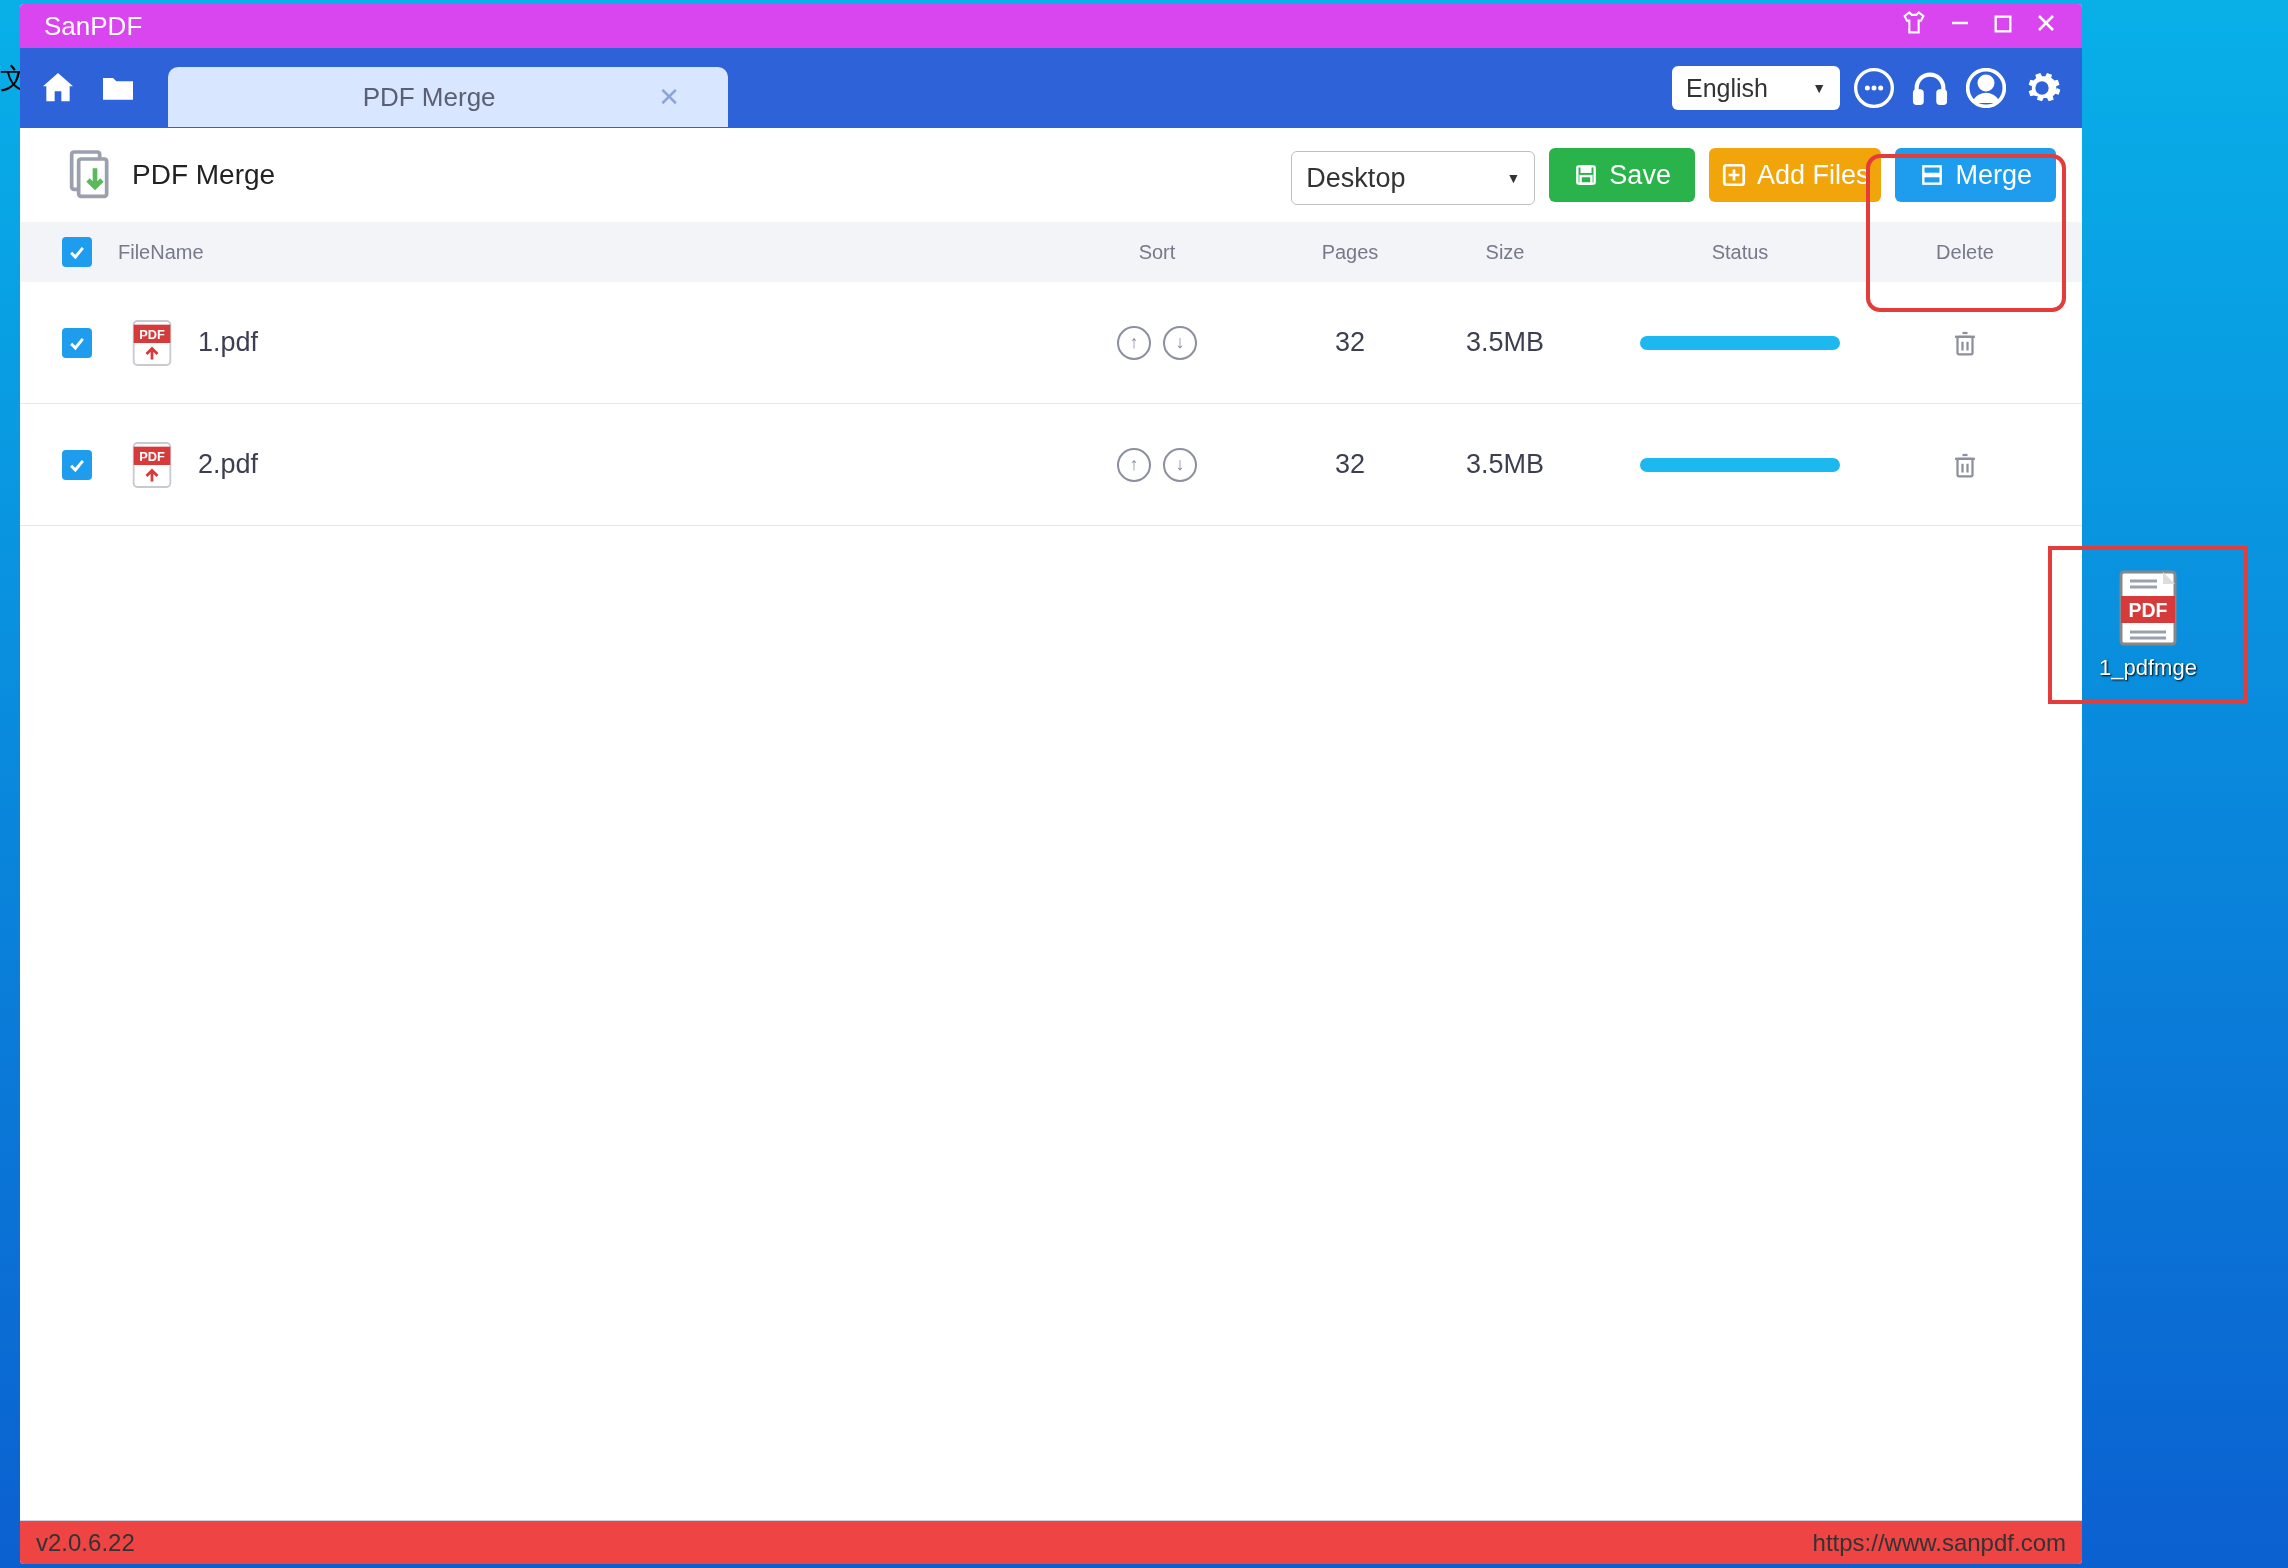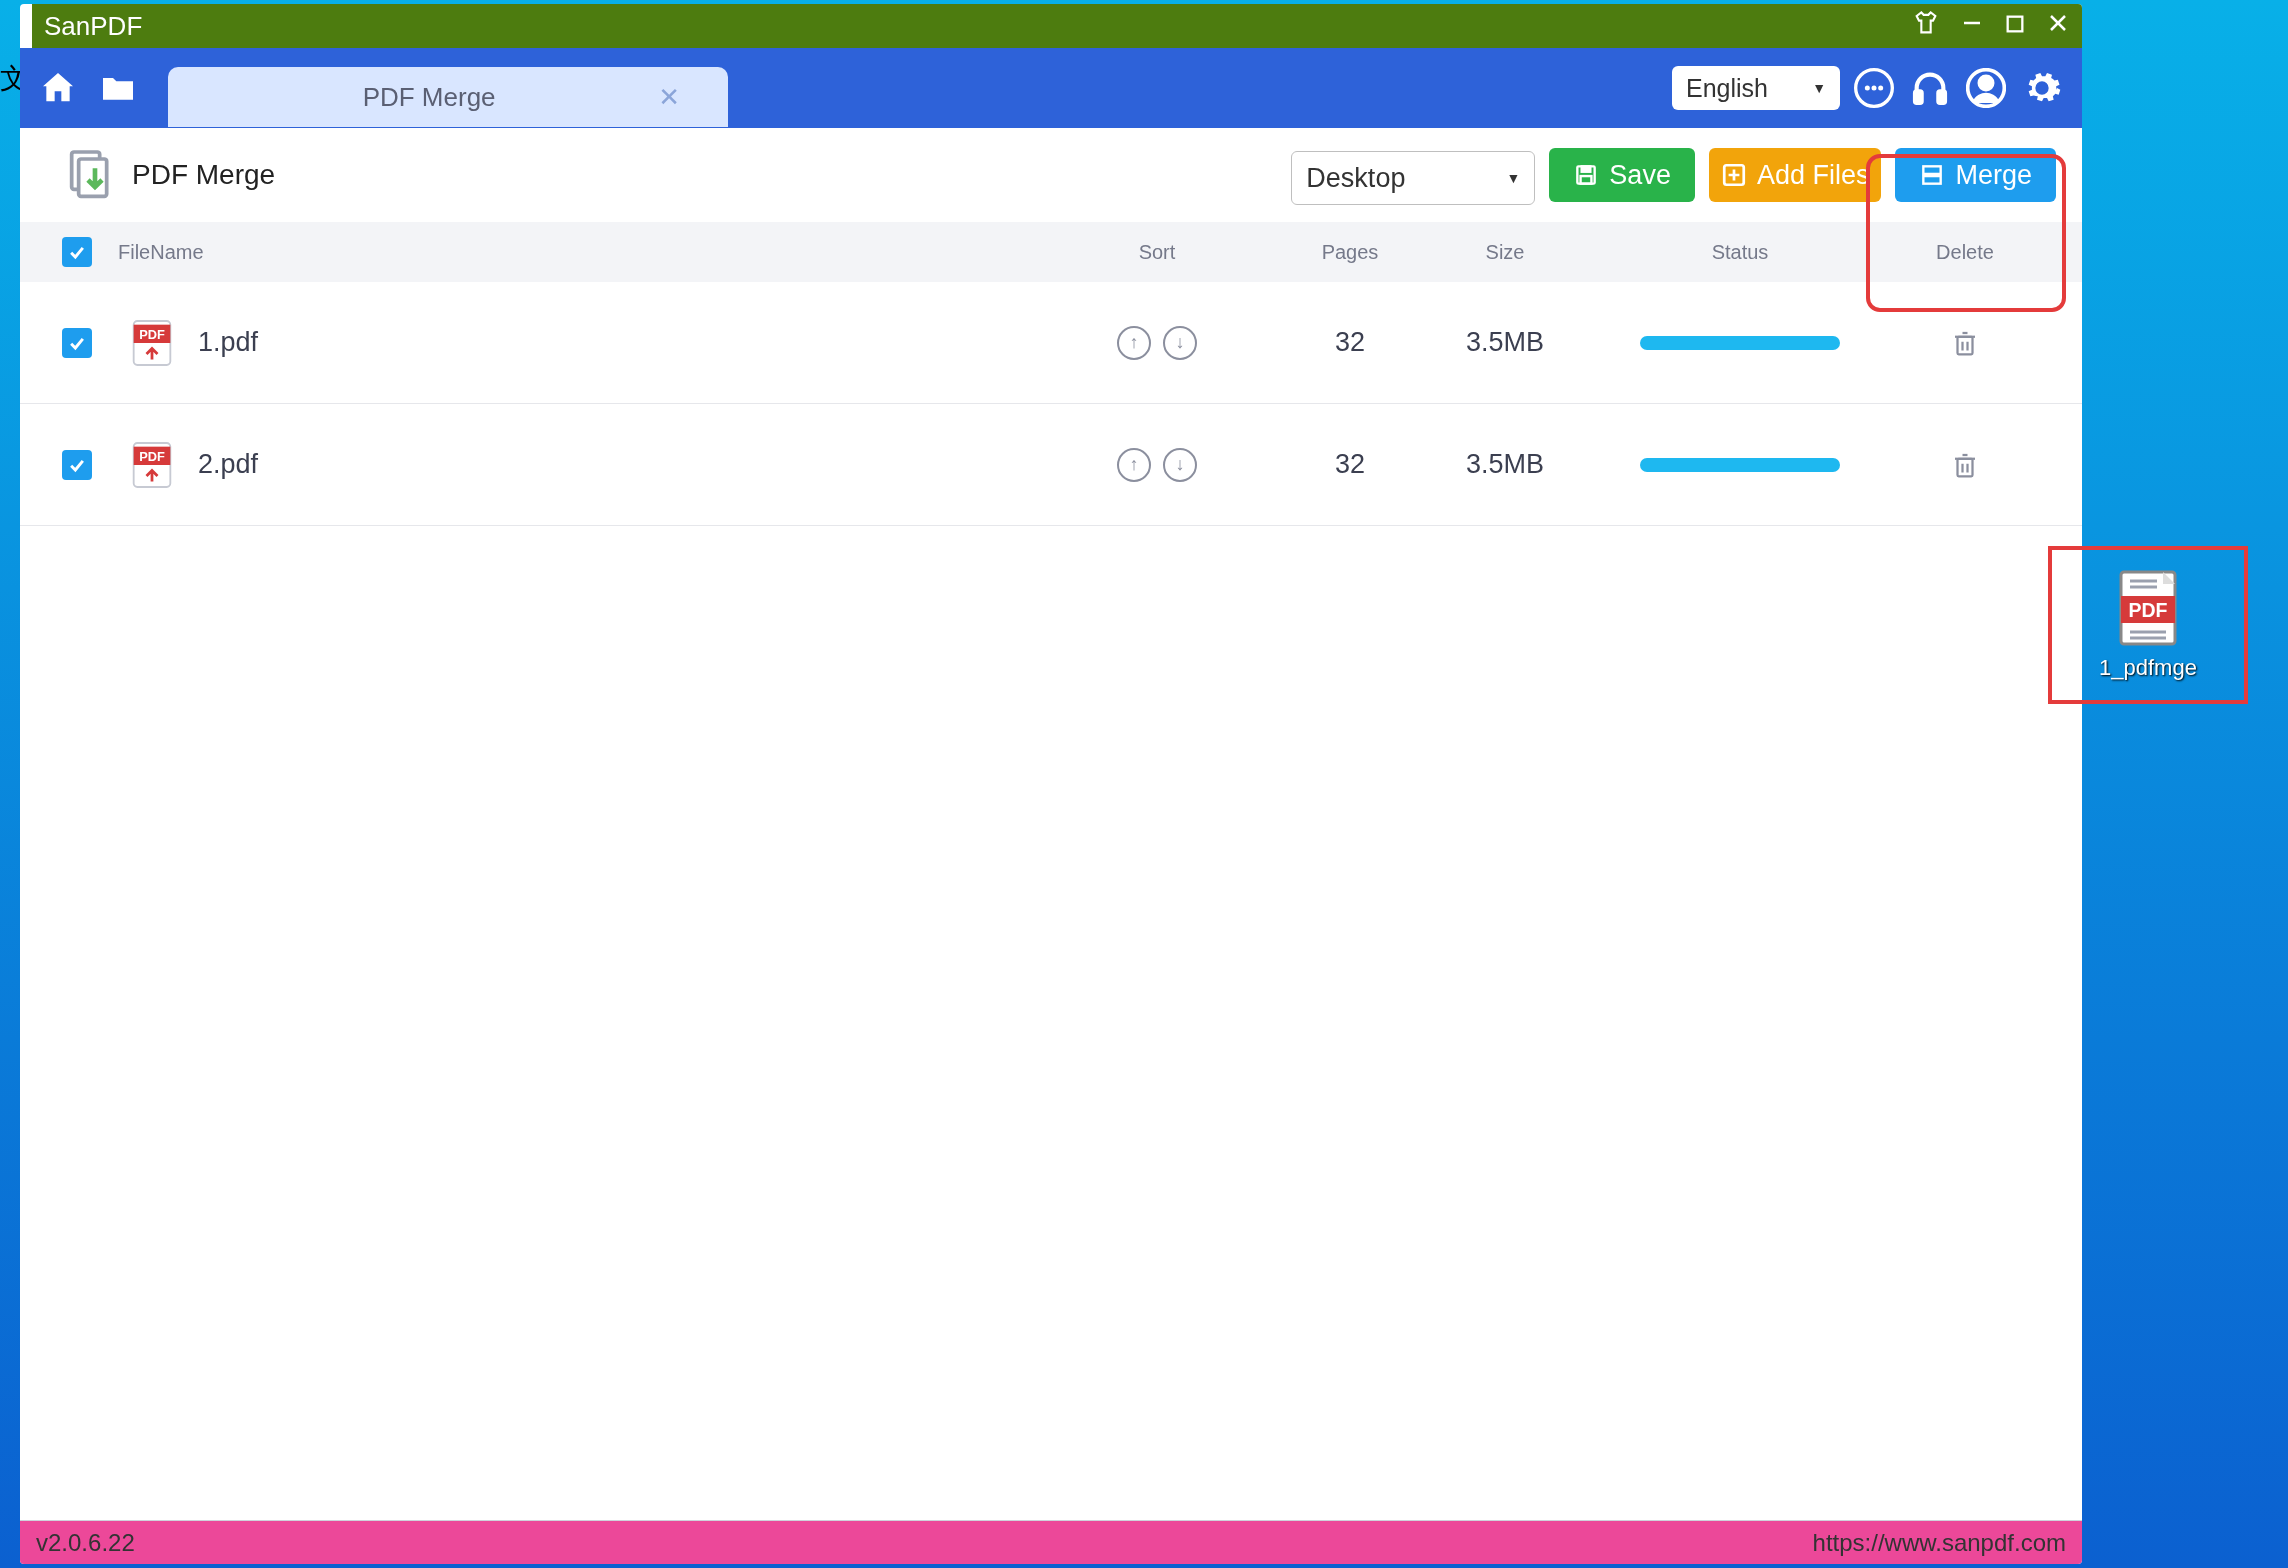--- a/index.html
+++ b/index.html
@@ -1,21 +1,21 @@
 <!DOCTYPE html>
 <html><head>
 <meta charset="utf-8">
 <style>
 * { box-sizing: border-box; margin: 0; padding: 0; font-family: Arial, sans-serif; }
 body { background: #1e90ff; width: 2288px; height: 1568px; position: relative; }
 .desktop { position: absolute; left: 0; top: 0; width: 2288px; height: 1568px; background: linear-gradient(180deg, #08b0e8 0%, #0b60d0 100%); }
 
 .app-window { position: absolute; left: 20px; top: 4px; width: 2062px; height: 1560px; background: #fff; border-radius: 4px; overflow: hidden; }
 
-.titlebar { height: 44px; background: #4d7c0f; display: flex; align-items: center; padding: 0 12px; color: #fff; font-size: 26px; margin-left: 12px; }
+.titlebar { height: 44px; background: #d946ef; display: flex; align-items: center; padding: 0 24px; color: #fff; font-size: 26px; }
 .titlebar-title { flex: 1; }
 .titlebar-icons { display: flex; gap: 20px; align-items: center; }
 .titlebar-icons span { cursor: pointer; }
 
 .navbar { height: 80px; background: #2e62d9; display: flex; align-items: center; padding: 0 18px; }
 .nav-left { display: flex; align-items: center; gap: 20px; }
 .nav-icon { width: 40px; height: 40px; color: #fff; display: flex; align-items: center; justify-content: center; cursor: pointer; }
 .tab { background: #d9e6ff; height: 60px; border-radius: 10px 10px 0 0; display: flex; align-items: center; padding: 0 40px; margin-left: 10px; min-width: 560px; position: relative; margin-top: 18px; }
 .tab-label { color: #5a5f73; font-size: 26px; flex: 1; text-align: center; }
 .tab-close { color: #8ba5d9; font-size: 26px; cursor: pointer; padding: 0 8px;}
@@ -46,21 +46,21 @@
 .col-delete { width: 150px; text-align: center; }
 
 .row { height: 122px; border-bottom: 1px solid #e6e7eb; display: flex; align-items: center; padding: 0 42px; font-size: 27px; color: #3b3f50; }
 .checkbox { width: 30px; height: 30px; background: #1e9dee; border-radius: 4px; display: flex; align-items: center; justify-content: center; color: #fff; cursor: pointer; }
 .pdf-icon { width: 44px; height: 52px; margin-left: 12px; margin-right: 24px; }
 .sort-icons { display: flex; gap: 12px; justify-content: center; }
 .sort-btn { width: 34px; height: 34px; border: 2.5px solid #8b8f9e; border-radius: 50%; display: flex; align-items: center; justify-content: center; color: #8b8f9e; cursor: pointer; font-size: 18px; }
 .progress { width: 200px; height: 14px; background: #1eb8f0; border-radius: 8px; margin: 0 auto; }
 .trash { color: #8b8f9e; cursor: pointer; display: flex; justify-content: center; }
 
-.statusbar { position: absolute; bottom: 0; left: 0; right: 0; height: 44px; border-top: 1px solid #cfd2db; display: flex; align-items: center; padding: 0 16px; font-size: 24px; color: #333; background: #ec4899; }
+.statusbar { position: absolute; bottom: 0; left: 0; right: 0; height: 44px; border-top: 1px solid #cfd2db; display: flex; align-items: center; padding: 0 16px; font-size: 24px; color: #333; background: #ef4444; }
 .statusbar .url { margin-left: auto; }
 
 .desktop-file { position: absolute; right: 40px; top: 546px; width: 200px; height: 158px; border: 4px solid #e43b3b; display: flex; flex-direction: column; align-items: center; justify-content: center; gap: 8px; }
 .desktop-file-label { color: #fff; font-size: 22px; text-shadow: 1px 1px 2px #000; }
 
 .leftedge { position: absolute; left: 0; top: 60px; color: #000; font-size: 28px; }
 </style>
 </head>
 <body>
 

